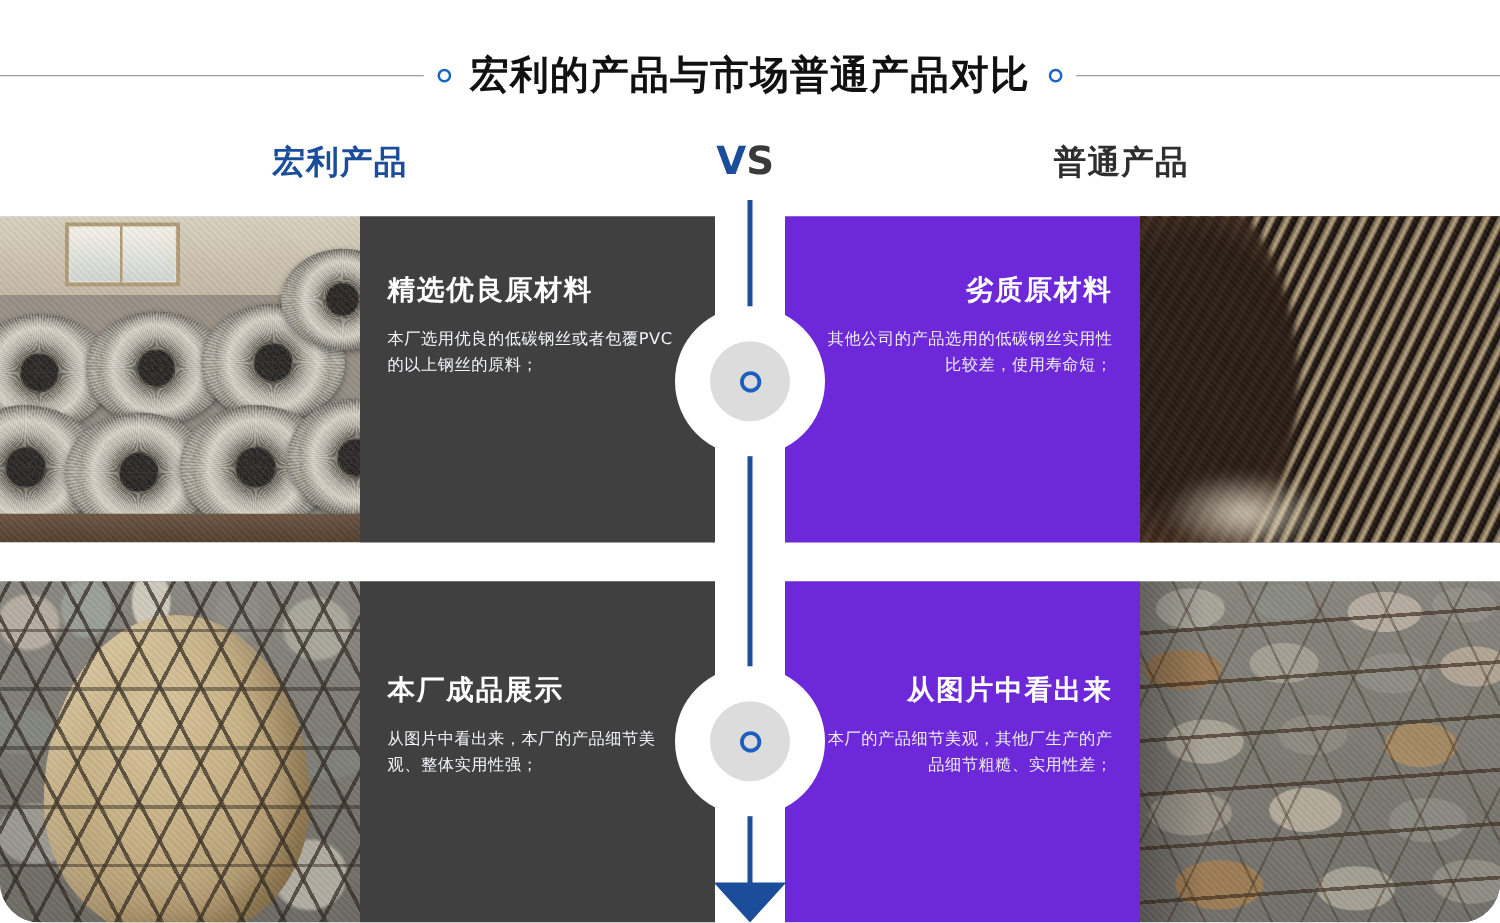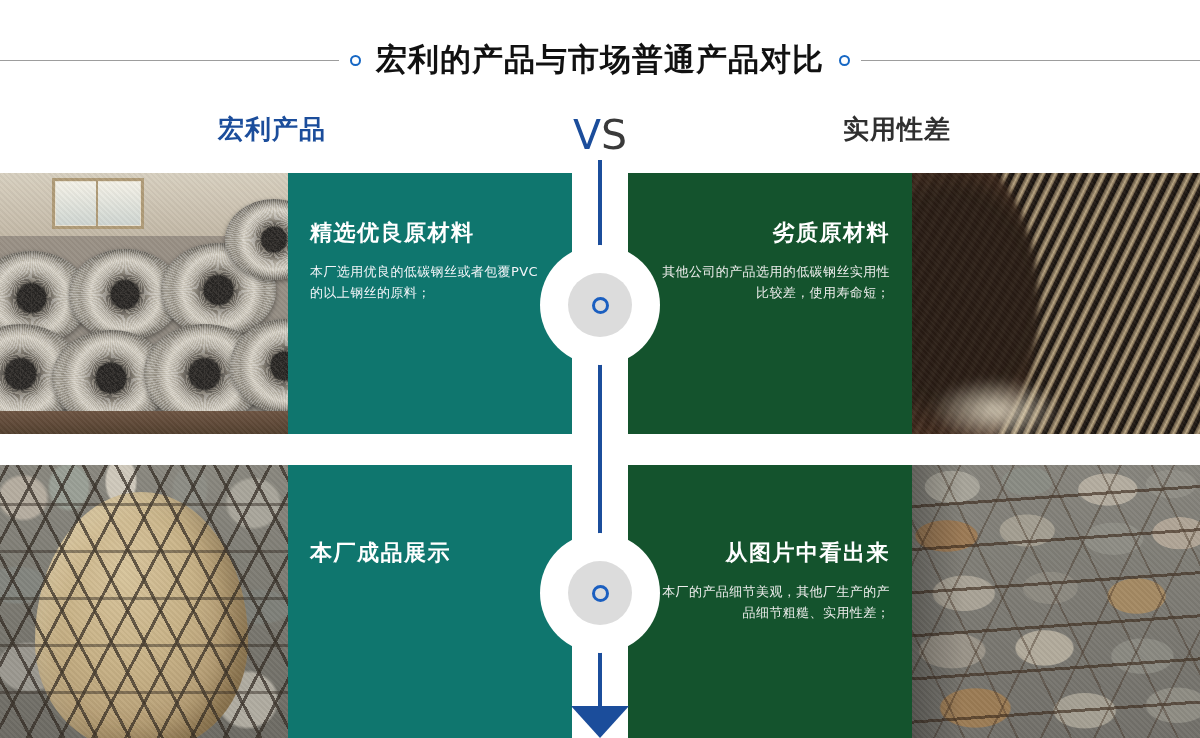--- a/index.html
+++ b/index.html
@@ -3,21 +3,21 @@
 <meta charset="utf-8">
 <style>
   html,body{margin:0;padding:0;}
   body{
     width:1200px;height:738px;
     background:#ffffff;
     font-family:"DejaVu Sans","Liberation Sans",sans-serif;
     overflow:hidden;
     position:relative;
   }
-  .stage{position:relative;width:1200px;height:738px;overflow:hidden;}
+  .stage{position:relative;width:1200px;height:738px;overflow:hidden;border-radius:32px;}
 
   
   .title-row{
     position:absolute;left:0;top:34px;width:1200px;height:52px;
     display:flex;align-items:center;justify-content:center;
   }
   .title-line{flex:1 1 auto;height:1px;background:#9d9d9d;}
   .title-dot{
     width:11px;height:11px;border-radius:50%;
     border:2.5px solid #1667c4;background:#ffffff;
@@ -31,38 +31,38 @@
   }
 
   
   .heads{position:absolute;left:0;top:112px;width:1200px;height:52px;}
   .head-left{
     position:absolute;left:218px;top:0;
     font-size:26px;font-weight:bold;color:#1b4d9b;letter-spacing:1px;
   }
   .head-vs{
     position:absolute;left:573px;top:-1px;
-    font-size:41px;font-weight:normal;letter-spacing:0px;
+    font-size:31px;font-weight:bold;letter-spacing:0px;
   }
   .head-vs .v{color:#1b4d9b;}
   .head-vs .s{color:#3a3a3a;}
   .head-right{
     position:absolute;left:843px;top:0;
     font-size:26px;font-weight:bold;color:#2f2f2f;letter-spacing:1px;
   }
 
   
   .row{position:absolute;left:0;width:1200px;height:261px;}
   .row.r1{top:173px;}
   .row.r2{top:465px;height:273px;}
 
   .cell{position:absolute;top:0;height:100%;overflow:hidden;}
   .cell.img-left {left:0;   width:288px;}
-  .cell.txt-left {left:288px;width:284px;background:#0f766e;}
-  .cell.txt-right{left:628px;width:284px;background:#14532d;}
+  .cell.txt-left {left:288px;width:284px;background:#404040;}
+  .cell.txt-right{left:628px;width:284px;background:#6d28d9;}
   .cell.img-right{left:912px;width:288px;}
 
   .panel-pad{box-sizing:border-box;padding:48px 26px 0 22px;height:100%;}
   .panel-pad.right{padding:48px 22px 0 26px;text-align:right;}
   .r2 .panel-pad{padding-top:76px;}
 
   .p-title{
     font-size:22px;font-weight:bold;color:#ffffff;
     letter-spacing:1.5px;margin:0 0 16px 0;line-height:1.1;
   }
@@ -259,21 +259,21 @@
     <div class="title-text">宏利的产品与市场普通产品对比</div>
     <div class="title-dot"></div>
     <div class="title-line"></div>
   </div>
 
   <div class="heads">
     <div class="head-left">宏利产品</div>
     <div class="head-vs">
       <span class="v">V</span><span class="s">S</span>
     </div>
-    <div class="head-right">实用性差</div>
+    <div class="head-right">普通产品</div>
   </div>
 
   <div class="row r1">
 
     <div class="cell img-left">
       <div class="photo ph-coils">
         <div class="wall"></div>
         <div class="window"></div>
         <div class="coil" style="left:-9%;top:30%;width:40%;height:36%"></div>
         <div class="coil" style="left:24%;top:29%;width:39%;height:35%"></div>
@@ -319,20 +319,21 @@
         <div class="rocks"></div>
         <div class="boulder"></div>
         <div class="mesh"></div>
         <div class="grain"></div>
       </div>
     </div>
 
     <div class="cell txt-left">
       <div class="panel-pad">
         <div class="p-title">本厂成品展示</div>
+        <div class="p-body">从图片中看出来，本厂的产品细节美观、整体实用性强；</div>
       </div>
     </div>
 
     <div class="cell txt-right">
       <div class="panel-pad right">
         <div class="p-title">从图片中看出来</div>
         <div class="p-body">本厂的产品细节美观，其他厂生产的产品细节粗糙、实用性差；</div>
       </div>
     </div>
 

